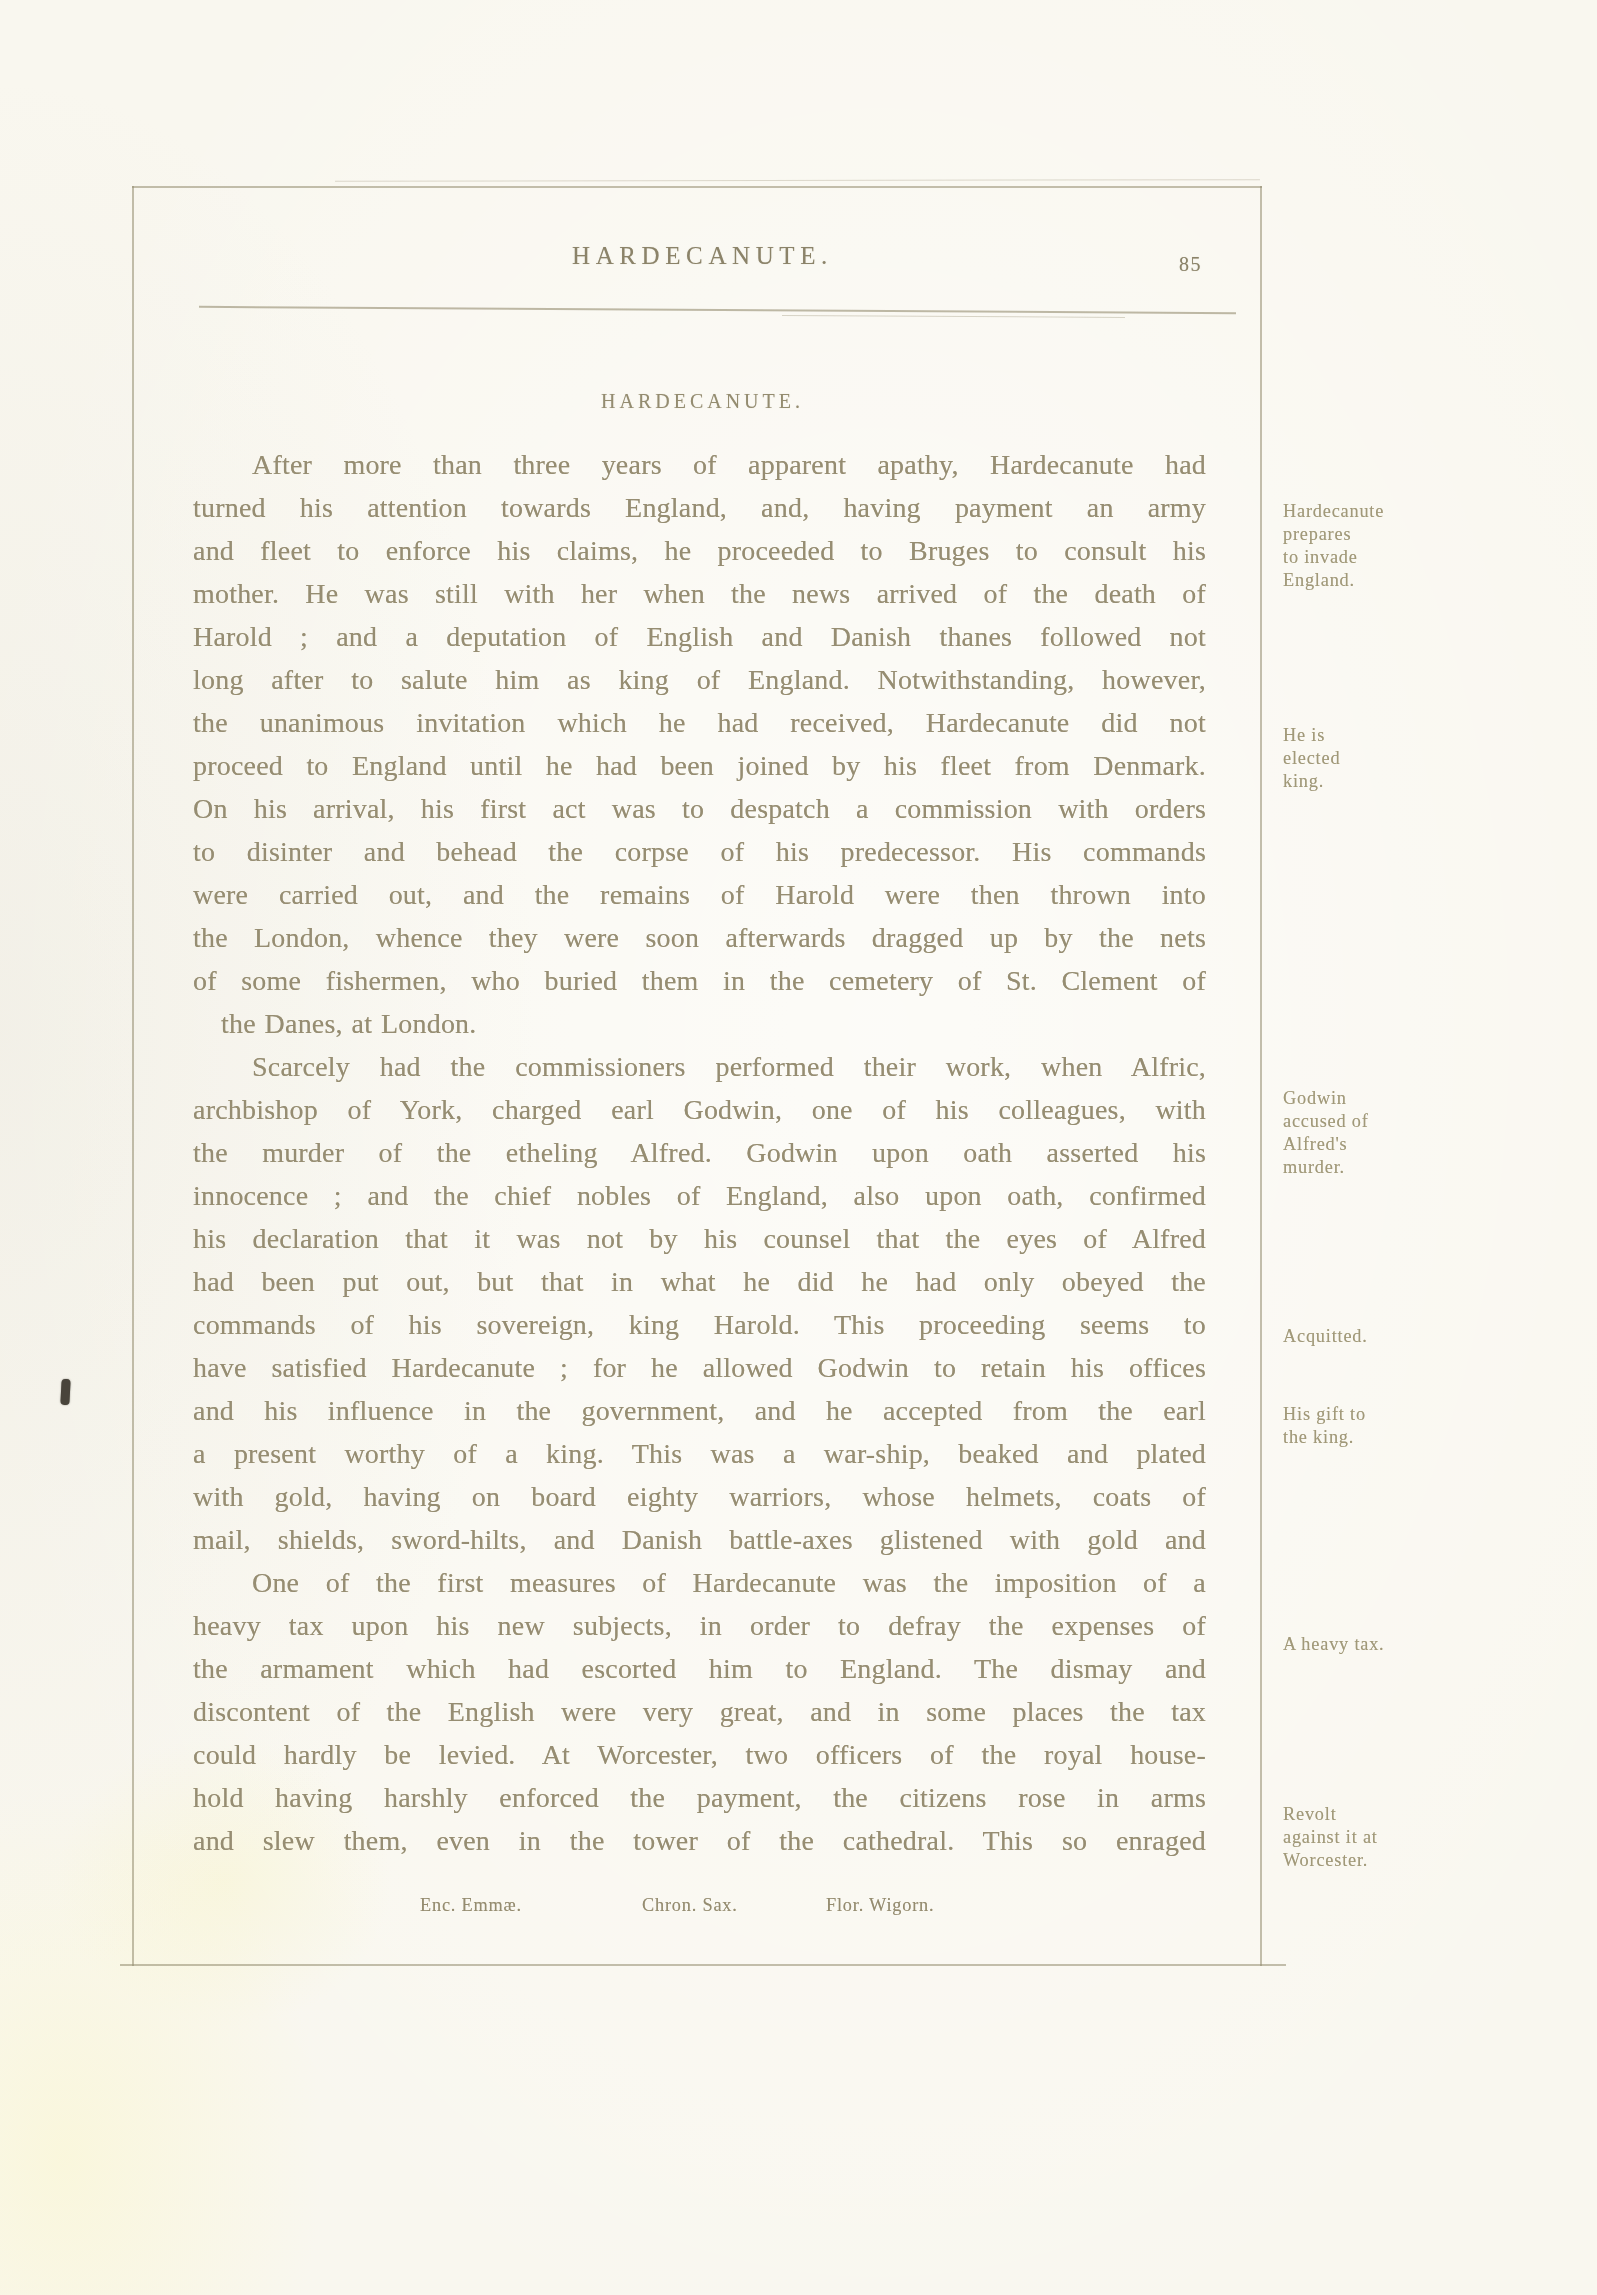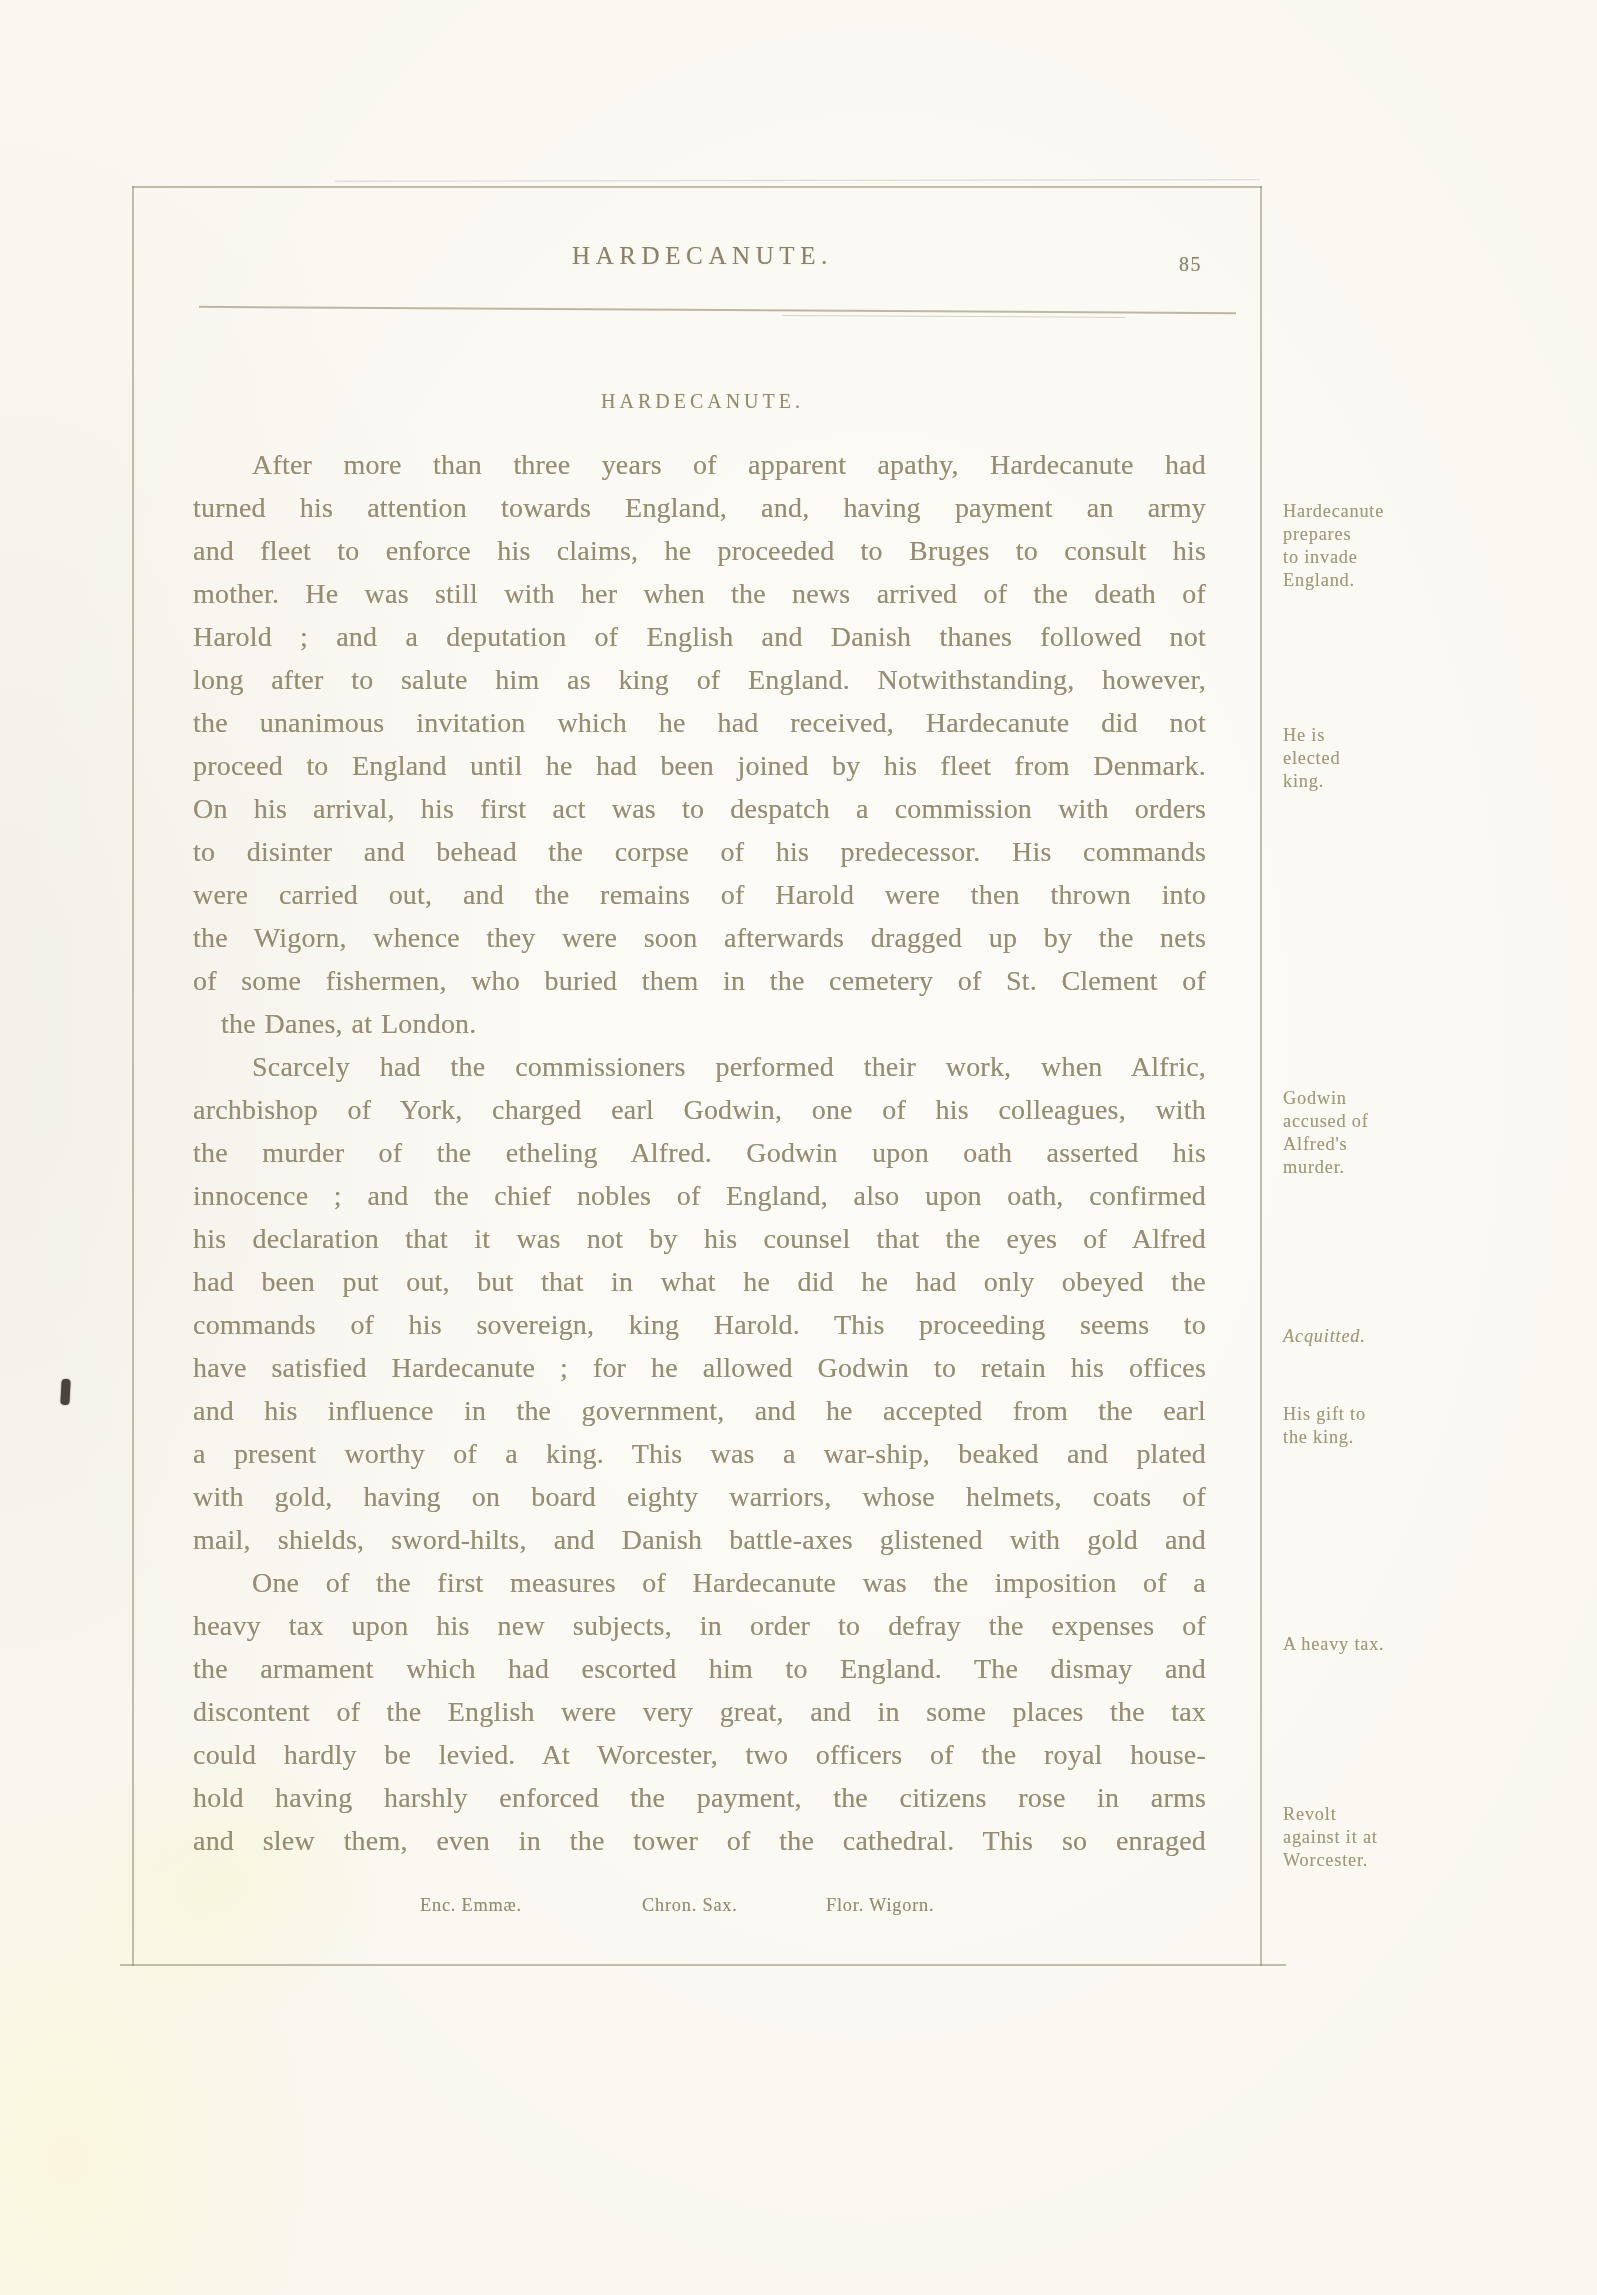--- a/index.html
+++ b/index.html
@@ -97,21 +97,21 @@
     <div class="bodyline">turned his attention towards England, and, having payment an army</div>
     <div class="bodyline">and fleet to enforce his claims, he proceeded to Bruges to consult his</div>
     <div class="bodyline">mother. He was still with her when the news arrived of the death of</div>
     <div class="bodyline">Harold ; and a deputation of English and Danish thanes followed not</div>
     <div class="bodyline">long after to salute him as king of England. Notwithstanding, however,</div>
     <div class="bodyline">the unanimous invitation which he had received, Hardecanute did not</div>
     <div class="bodyline">proceed to England until he had been joined by his fleet from Denmark.</div>
     <div class="bodyline">On his arrival, his first act was to despatch a commission with orders</div>
     <div class="bodyline">to disinter and behead the corpse of his predecessor. His commands</div>
     <div class="bodyline">were carried out, and the remains of Harold were then thrown into</div>
-    <div class="bodyline">the Wigorn, whence they were soon afterwards dragged up by the nets</div>
+    <div class="bodyline">the London, whence they were soon afterwards dragged up by the nets</div>
     <div class="bodyline">of some fishermen, who buried them in the cemetery of St. Clement of</div>
     <div class="bodyline paralast">the Danes, at London.</div>
     <div class="bodyline first">Scarcely had the commissioners performed their work, when Alfric,</div>
     <div class="bodyline">archbishop of York, charged earl Godwin, one of his colleagues, with</div>
     <div class="bodyline">the murder of the etheling Alfred. Godwin upon oath asserted his</div>
     <div class="bodyline">innocence ; and the chief nobles of England, also upon oath, confirmed</div>
     <div class="bodyline">his declaration that it was not by his counsel that the eyes of Alfred</div>
     <div class="bodyline">had been put out, but that in what he did he had only obeyed the</div>
     <div class="bodyline">commands of his sovereign, king Harold. This proceeding seems to</div>
     <div class="bodyline">have satisfied Hardecanute ; for he allowed Godwin to retain his offices</div>
@@ -139,21 +139,21 @@
       <div>He is</div>
       <div>elected</div>
       <div>king.</div>
     </div>
     <div class="mnote" style="top: 1075px;">
       <div>Godwin</div>
       <div>accused of</div>
       <div>Alfred's</div>
       <div>murder.</div>
     </div>
-    <div class="mnote" style="top: 1313px; font-style: italic;">
+    <div class="mnote" style="top: 1313px;">
       <div>Acquitted.</div>
     </div>
     <div class="mnote" style="top: 1391px;">
       <div>His gift to</div>
       <div>the king.</div>
     </div>
     <div class="mnote" style="top: 1621px;">
       <div>A heavy tax.</div>
     </div>
     <div class="mnote" style="top: 1791px;">

